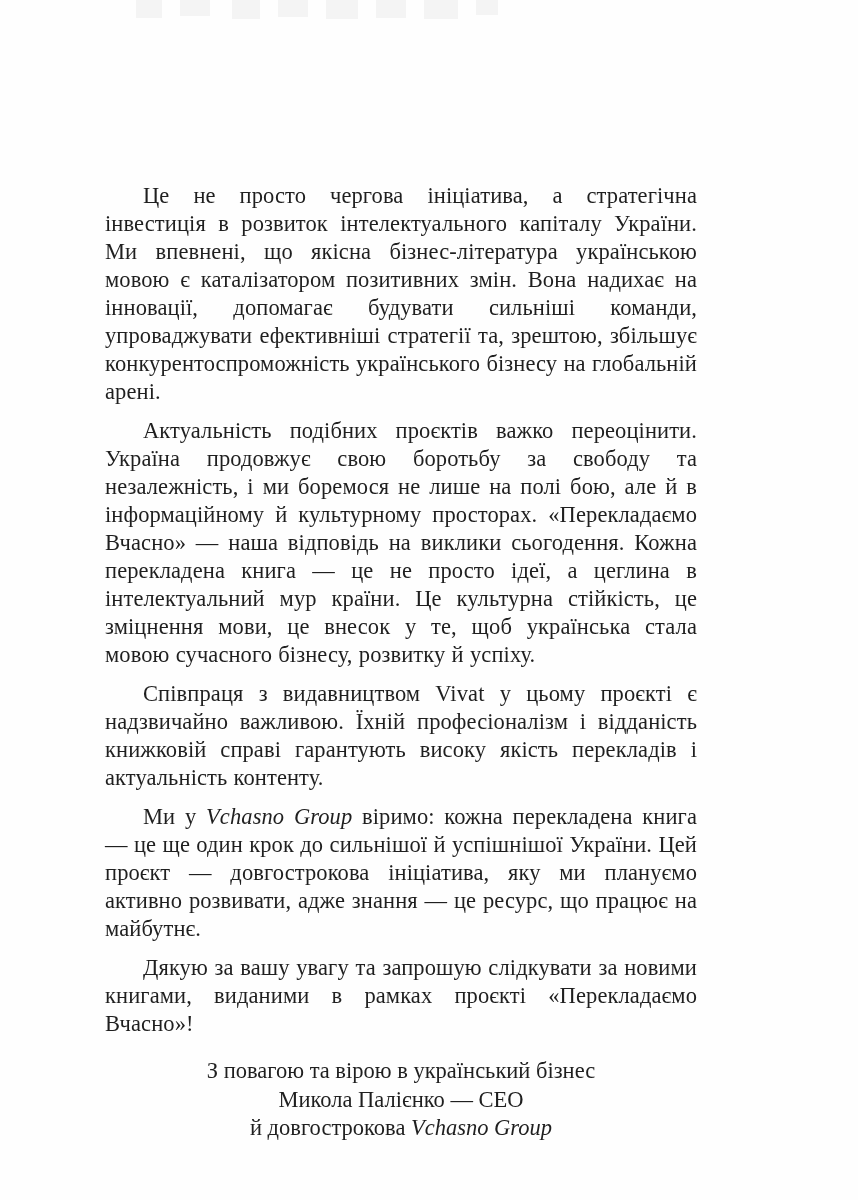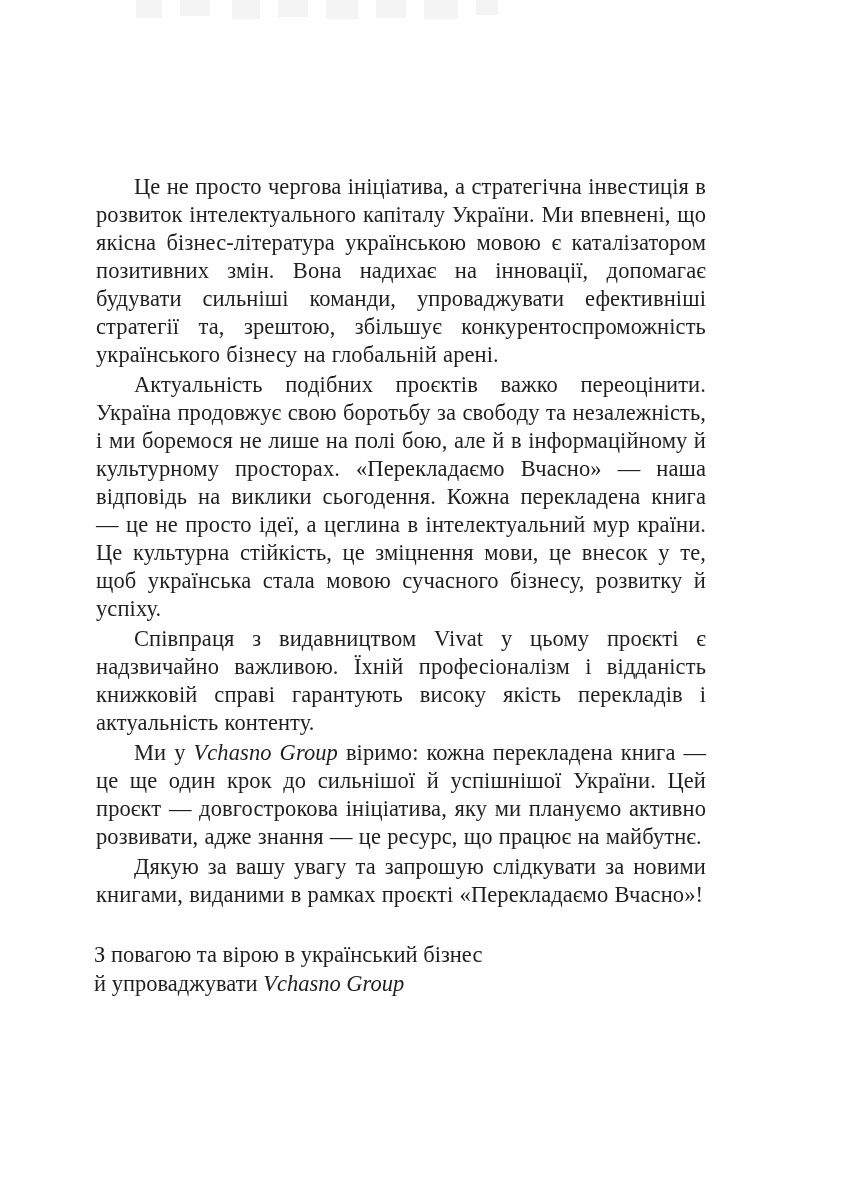--- a/index.html
+++ b/index.html
@@ -38,36 +38,36 @@
   .scan-artifact i:nth-child(7) { left: 296px; width: 34px; height: 19px; }
   .scan-artifact i:nth-child(8) { left: 348px; width: 22px; height: 15px; }
 
   .text-block {
     position: absolute;
     top: 171px;
     left: 94px;
     width: 614px;
   }
   .text-block p {
-    margin: 2px;
+    margin: 11px;
     font-size: 22.5px;
     line-height: 28px;
     text-align: justify;
     text-indent: 38px;
     letter-spacing: 0.1px;
     word-spacing: 0.5px;
     hyphens: auto;
   }
   .it {
   }
   .signature {
-    margin-top: 32px;
+    margin-top: 19px;
     font-size: 22.5px;
     line-height: 28.5px;
-    text-align: left;
+    text-align: center;
   }
 </style>
 </head>
 <body>
 
 <div class="book-page">
 
   <div class="scan-artifact">
     <i></i>
       <i></i>
@@ -86,17 +86,18 @@
     <p>Актуальність подібних проєктів важко переоцінити. Україна продовжує свою боротьбу за свободу та незалежність, і ми боремося не лише на полі бою, але й в інформаційному й культурному просторах. «Перекладаємо Вчасно» — наша відповідь на виклики сьогодення. Кожна перекладена книга — це не просто ідеї, а цеглина в інтелектуальний мур країни. Це культурна стійкість, це зміцнення мови, це внесок у те, щоб українська стала мовою сучасного бізнесу, розвитку й успіху.</p>
 
     <p>Співпраця з видавництвом Vivat у цьому проєкті є надзвичайно важливою. Їхній професіоналізм і відданість книжковій справі гарантують високу якість перекладів і актуальність контенту.</p>
 
     <p><span>Ми у </span><em class="it">Vchasno Group</em><span> віримо: кожна перекладена книга — це ще один крок до сильнішої й успішнішої України. Цей проєкт — довгострокова ініціатива, яку ми плануємо активно розвивати, адже знання — це ресурс, що працює на майбутнє.</span></p>
 
     <p>Дякую за вашу увагу та запрошую слідкувати за новими книгами, виданими в рамках проєкті «Перекладаємо Вчасно»!</p>
 
     <div class="signature">
       <div>З повагою та вірою в український бізнес</div>
-      <div><span>й упроваджувати </span><em class="it">Vchasno Group</em></div>
+      <div>Микола Палієнко — CEO</div>
+      <div><span>й довгострокова </span><em class="it">Vchasno Group</em></div>
     </div>
 
   </div>
 </div>
 
 </body></html>

